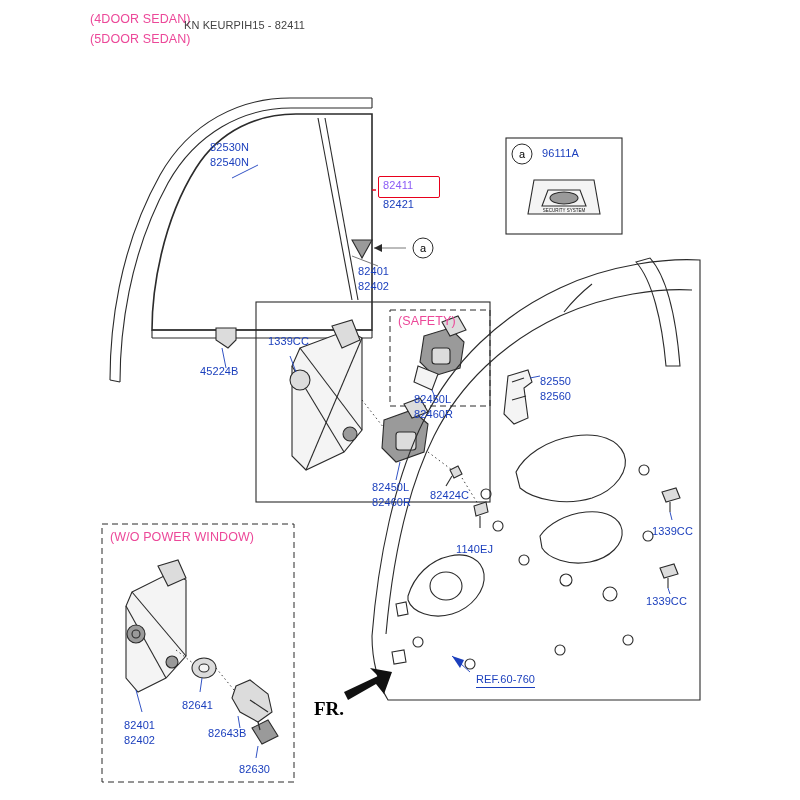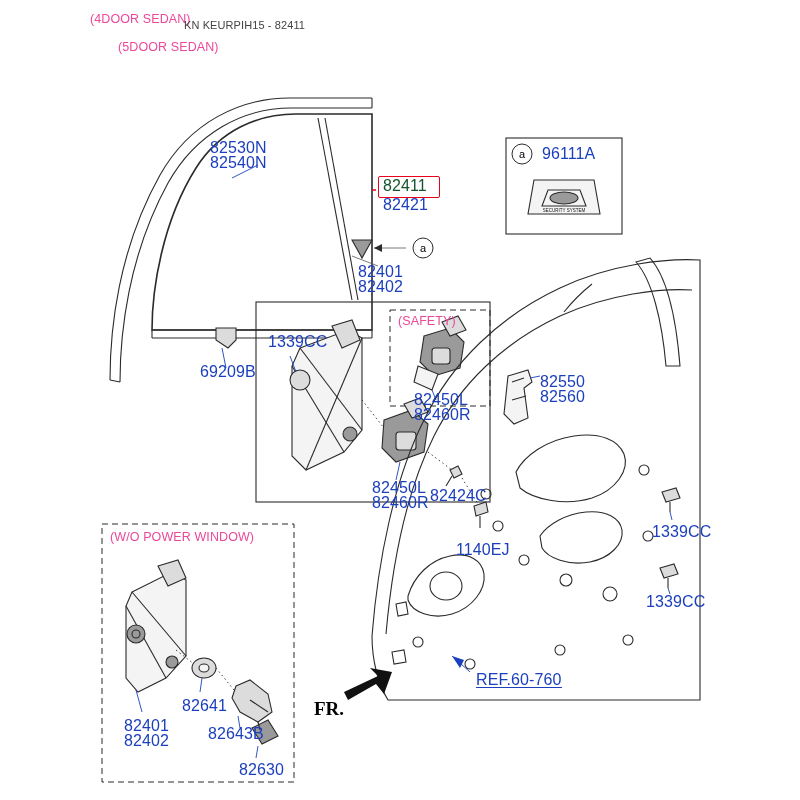--- a/index.html
+++ b/index.html
@@ -7,27 +7,27 @@
     width:800px;height:800px;
     background:#ffffff;
     font-family:"Liberation Sans", sans-serif;
     position:relative;
     overflow:hidden;
   }
   #sheet{position:absolute;left:0;top:0;width:800px;height:800px;}
   svg#art{position:absolute;left:0;top:0;width:800px;height:800px;}
   .lbl{
     position:absolute;
-    font-size:16px;
+    font-size:11px;
     color:#1b3fbd;
     white-space:nowrap;
     line-height:15px;
     letter-spacing:0.1px;
   }
-  .lbl.red{color:#14532d;}
+  .lbl.red{color:#8b5cf6;}
   .lbl.small{font-size:11px;}
   .lbl.title{font-size:12.5px;color:#ec4899;}
   .lbl.gray{color:#444;}
   .hl{
     position:absolute;
     border:1.6px solid #e8001c;
     border-radius:2px;
     background:transparent;
   }
   .fr{
@@ -200,34 +200,34 @@
 
     <path class="fill-l" d="M534 180 L594 180 L600 214 L528 214 Z"></path>
     <path class="s" d="M548 190 L580 190 L586 206 L542 206 Z"></path>
     <ellipse class="fill-d" cx="564" cy="198" rx="14" ry="6"></ellipse>
     <text x="564" y="212" font-size="4.5" text-anchor="middle" fill="#111" font-family="Liberation Sans, sans-serif">SECURITY SYSTEM</text>
 
     <path d="M344 692 L378 676 L370 668 L392 672 L384 694 L376 684 L348 700 Z" fill="#111"></path>
   </svg>
 
   <div class="lbl title" style="left:90px;top:12px;">(4DOOR SEDAN)</div>
-  <div class="lbl title" style="left:90px;top:40px;margin-left:28px;">(5DOOR SEDAN)</div>
+  <div class="lbl title" style="left:90px;top:32px;">(5DOOR SEDAN)</div>
   <div class="lbl small gray" style="left:184px;top:18px;">KN KEURPIH15 - 82411</div>
 
   <div class="lbl" style="left:210px;top:140px;">82530N</div>
   <div class="lbl" style="left:210px;top:155px;">82540N</div>
 
   <div class="hl" style="left:378px;top:176px;width:60px;height:20px;"></div>
   <div class="lbl red" style="left:383px;top:178px;">82411</div>
   <div class="lbl" style="left:383px;top:197px;">82421</div>
 
   <div class="lbl" style="left:358px;top:264px;">82401</div>
   <div class="lbl" style="left:358px;top:279px;">82402</div>
 
-  <div class="lbl" style="left:200px;top:364px;">69209B</div>
+  <div class="lbl" style="left:200px;top:364px;">45224B</div>
 
   <div class="lbl" style="left:268px;top:334px;">1339CC</div>
 
   <div class="lbl title" style="left:398px;top:314px;">(SAFETY)</div>
 
   <div class="lbl" style="left:414px;top:392px;">82450L</div>
   <div class="lbl" style="left:414px;top:407px;">82460R</div>
 
   <div class="lbl" style="left:372px;top:480px;">82450L</div>
   <div class="lbl" style="left:372px;top:495px;">82460R</div>

